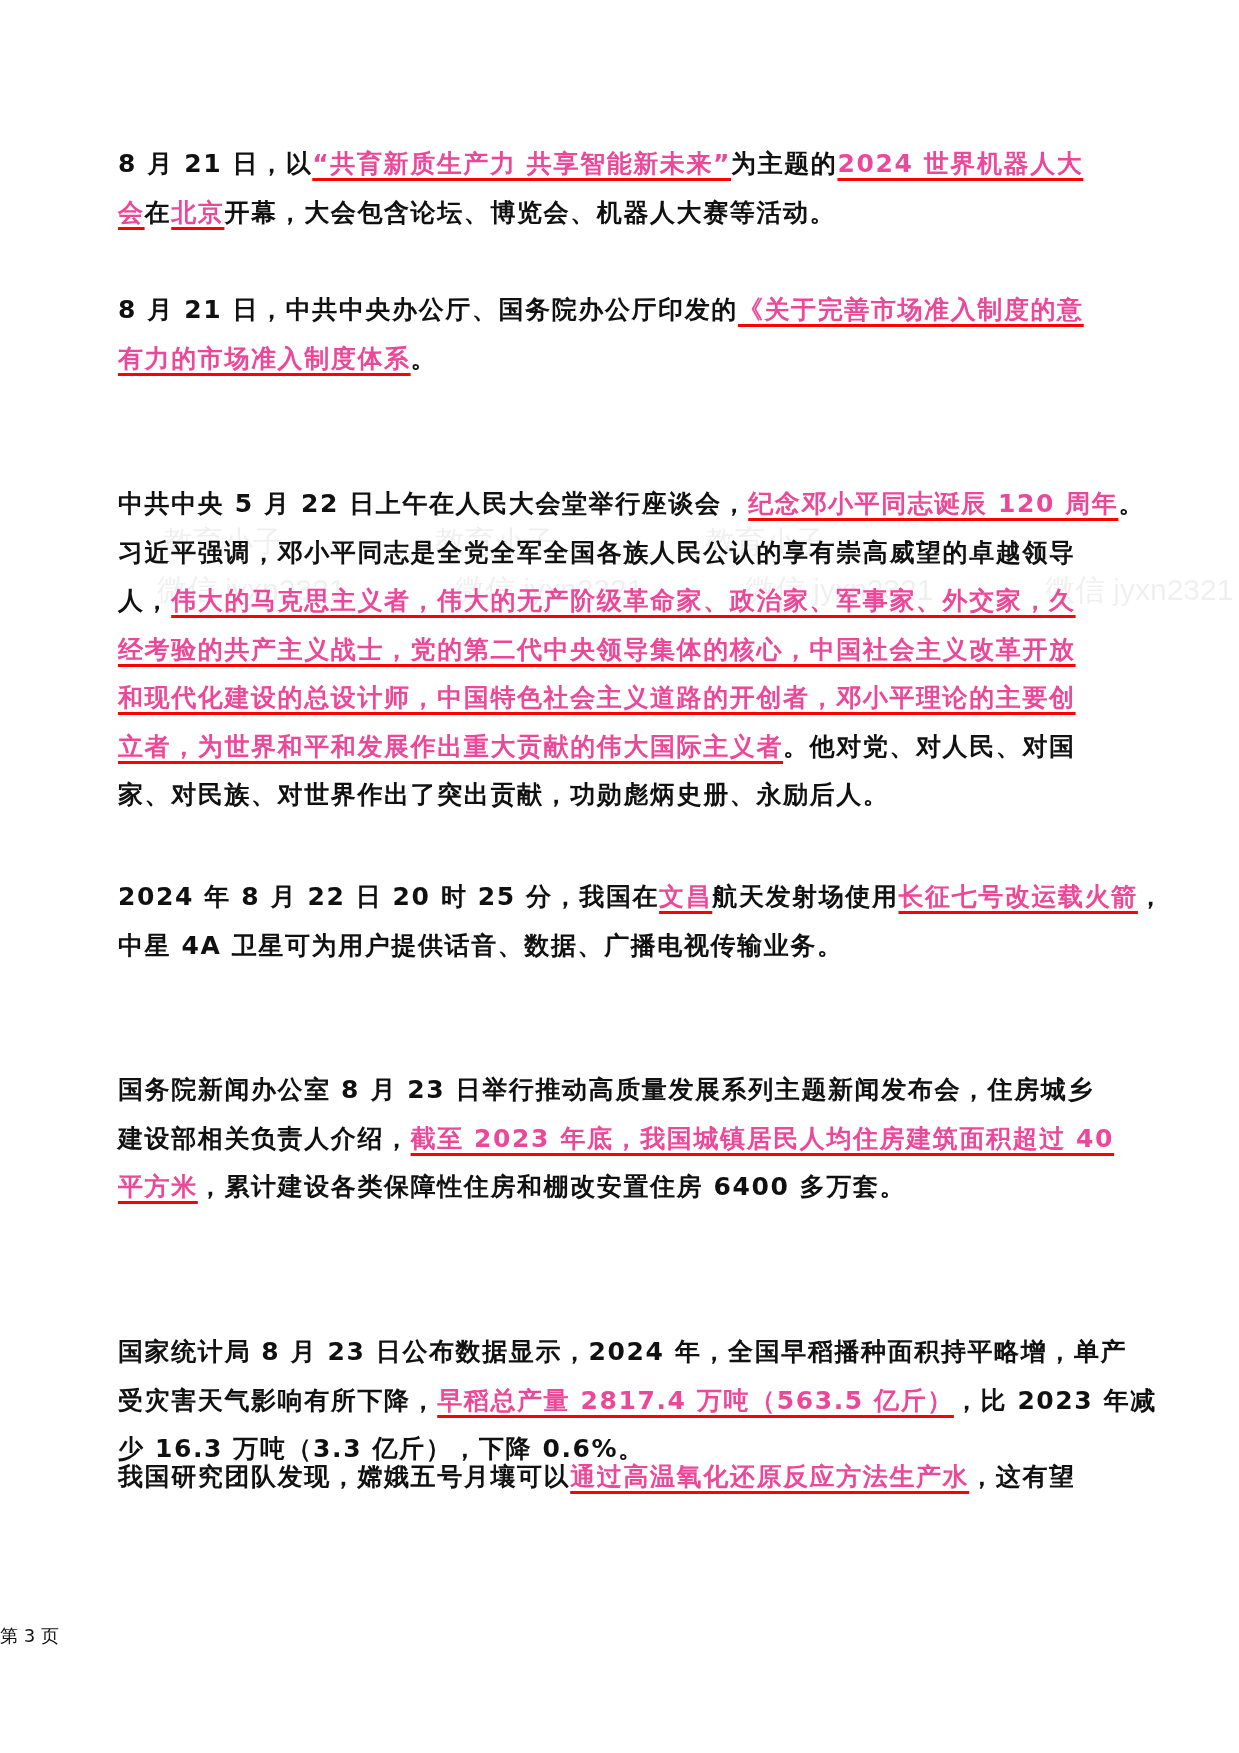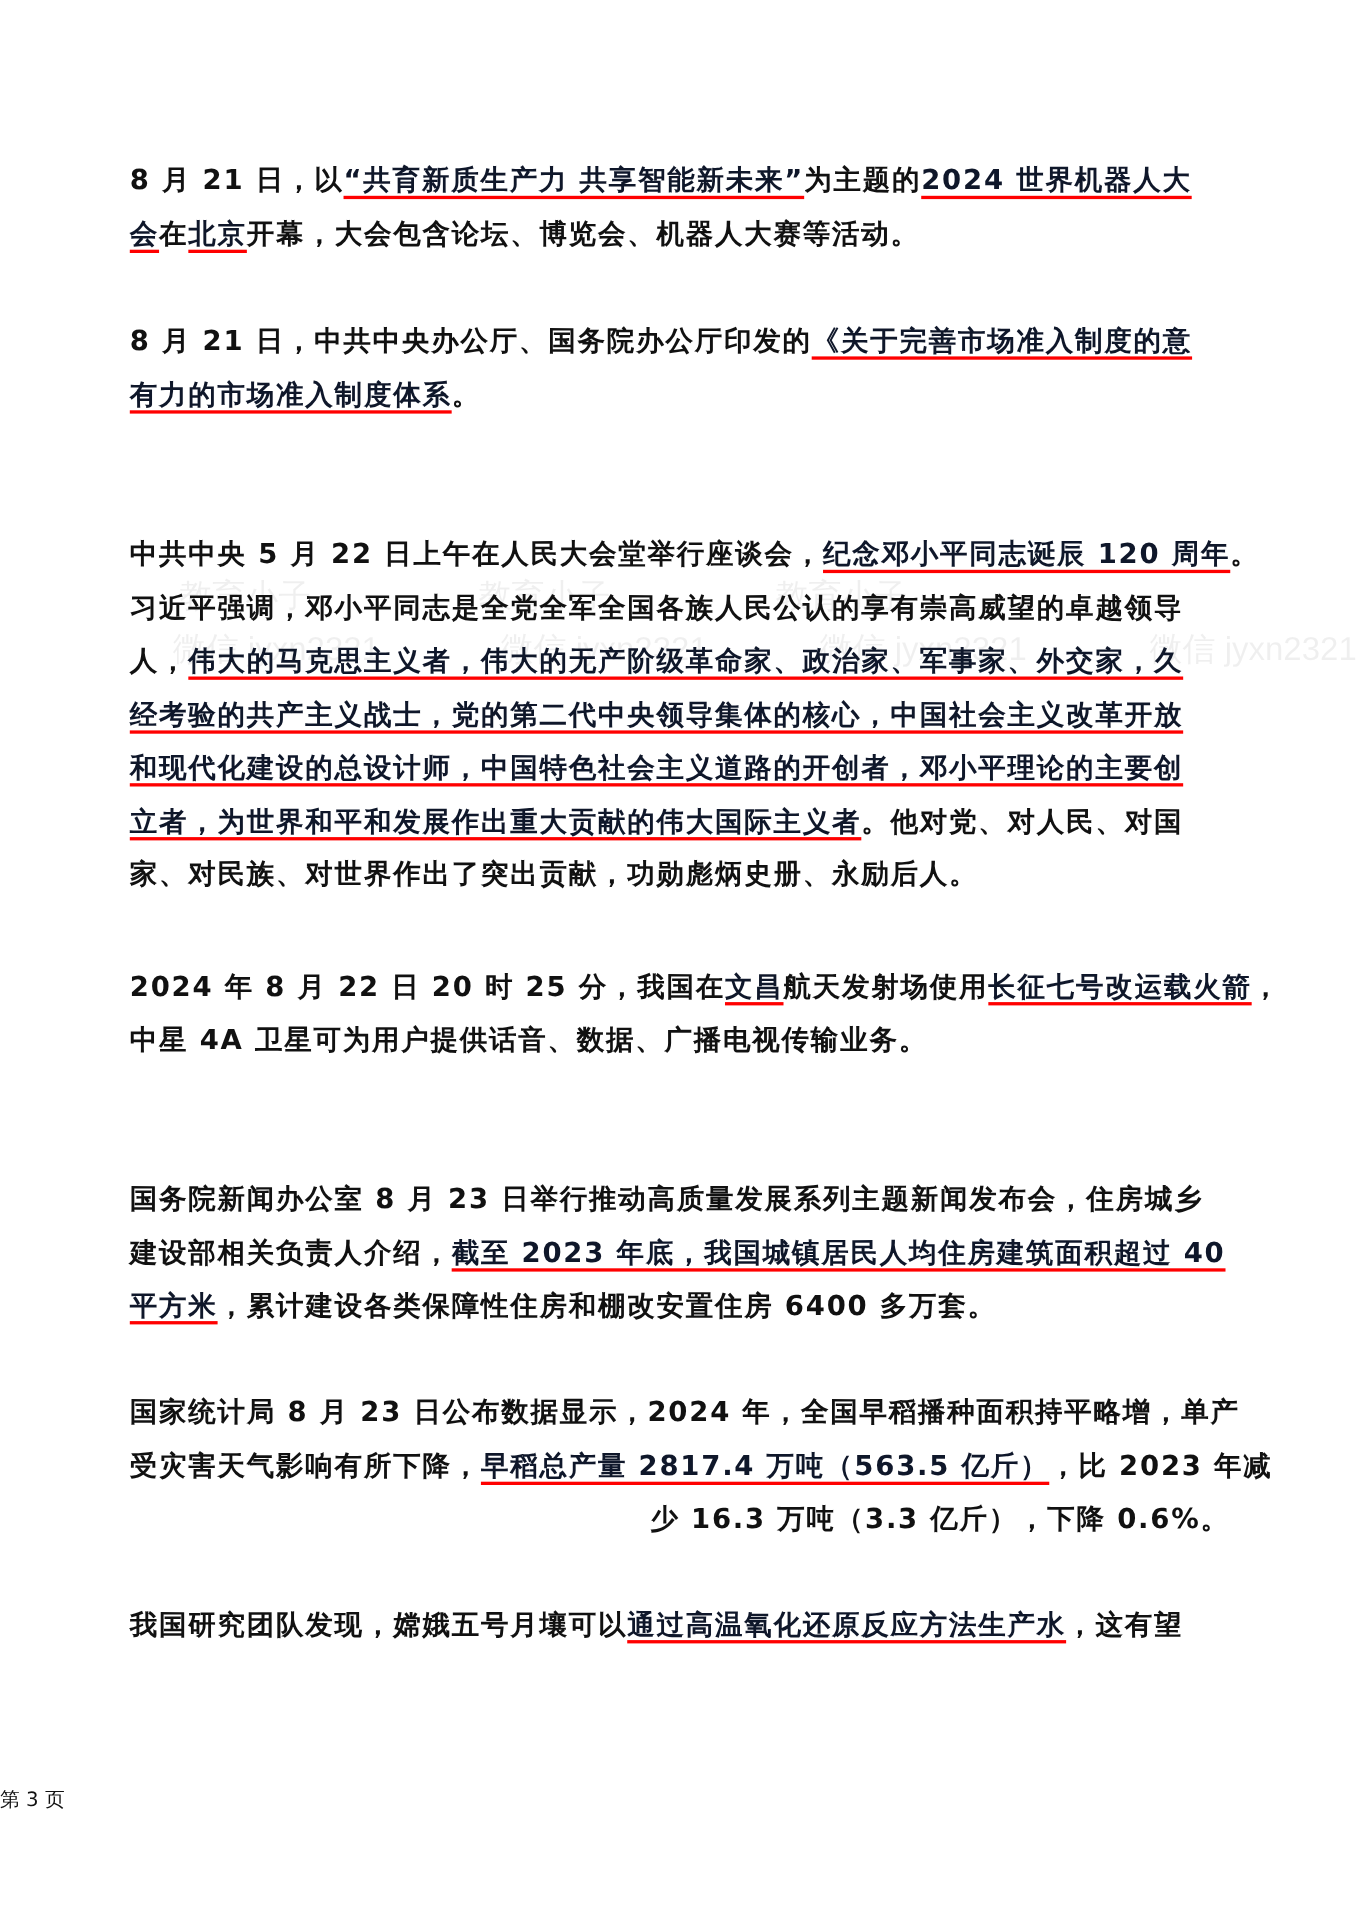--- a/index.html
+++ b/index.html
@@ -2,21 +2,21 @@
 <html><head>
 <meta charset="utf-8">
 <style>
   html, body { margin: 0; padding: 0; background: #ffffff; }
   body { width: 1239px; height: 1753px; position: relative; overflow: hidden;
          font-family: "DejaVu Sans", "Liberation Sans", sans-serif; }
   .page { position: absolute; left: 0; top: 0; width: 1239px; height: 1753px; background: #fff; }
   .para { position: absolute; left: 118px; width: 1000px; }
   .line { height: 48.5px; line-height: 48.5px; font-size: 25px; font-weight: bold;
           color: #111111; white-space: nowrap; letter-spacing: 1.6px; }
-  .hl { color: #0f172a; text-decoration: underline; text-decoration-color: #ff0000;
+  .hl { color: #ec4899; text-decoration: underline; text-decoration-color: #ff0000;
         text-decoration-thickness: 2.5px; text-underline-offset: 6px; }
   .footer { position: absolute; top: 1624px; left: 0; width: 1239px; text-align: left;
             font-size: 18px; color: #111; font-family: "DejaVu Sans", sans-serif; }
   .wm { position: absolute; font-size: 30px; color: #000; opacity: 0.06; font-weight: normal;
         white-space: nowrap; font-family: "Liberation Sans", sans-serif; pointer-events: none; margin-left: 45px; }
 </style>
 </head>
 <body>
 
 <div class="page">
@@ -49,21 +49,21 @@
       </div>
       <div class="para" style="top: 873px;">
         <div class="line"><span>2024 年 8 月 22 日 20 时 25 分，我国在</span><span class="hl">文昌</span><span>航天发射场使用</span><span class="hl">长征七号改运载火箭</span><span>，</span></div>
         <div class="line"><span>中星 4A 卫星可为用户提供话音、数据、广播电视传输业务。</span></div>
       </div>
       <div class="para" style="top: 1066px;">
         <div class="line"><span>国务院新闻办公室 8 月 23 日举行推动高质量发展系列主题新闻发布会，住房城乡</span></div>
         <div class="line"><span>建设部相关负责人介绍，</span><span class="hl">截至 2023 年底，我国城镇居民人均住房建筑面积超过 40</span></div>
         <div class="line"><span class="hl">平方米</span><span>，累计建设各类保障性住房和棚改安置住房 6400 多万套。</span></div>
       </div>
-      <div class="para" style="top: 1260px; text-align: right;">
+      <div class="para" style="top: 1328px;">
         <div class="line"><span>国家统计局 8 月 23 日公布数据显示，2024 年，全国早稻播种面积持平略增，单产</span></div>
         <div class="line"><span>受灾害天气影响有所下降，</span><span class="hl">早稻总产量 2817.4 万吨（563.5 亿斤）</span><span>，比 2023 年减</span></div>
         <div class="line"><span>少 16.3 万吨（3.3 亿斤），下降 0.6%。</span></div>
       </div>
       <div class="para" style="top: 1453px;">
         <div class="line"><span>我国研究团队发现，嫦娥五号月壤可以</span><span class="hl">通过高温氧化还原反应方法生产水</span><span>，这有望</span></div>
       </div>
     </div>
   <div class="footer">第 3 页</div>
 </div>

